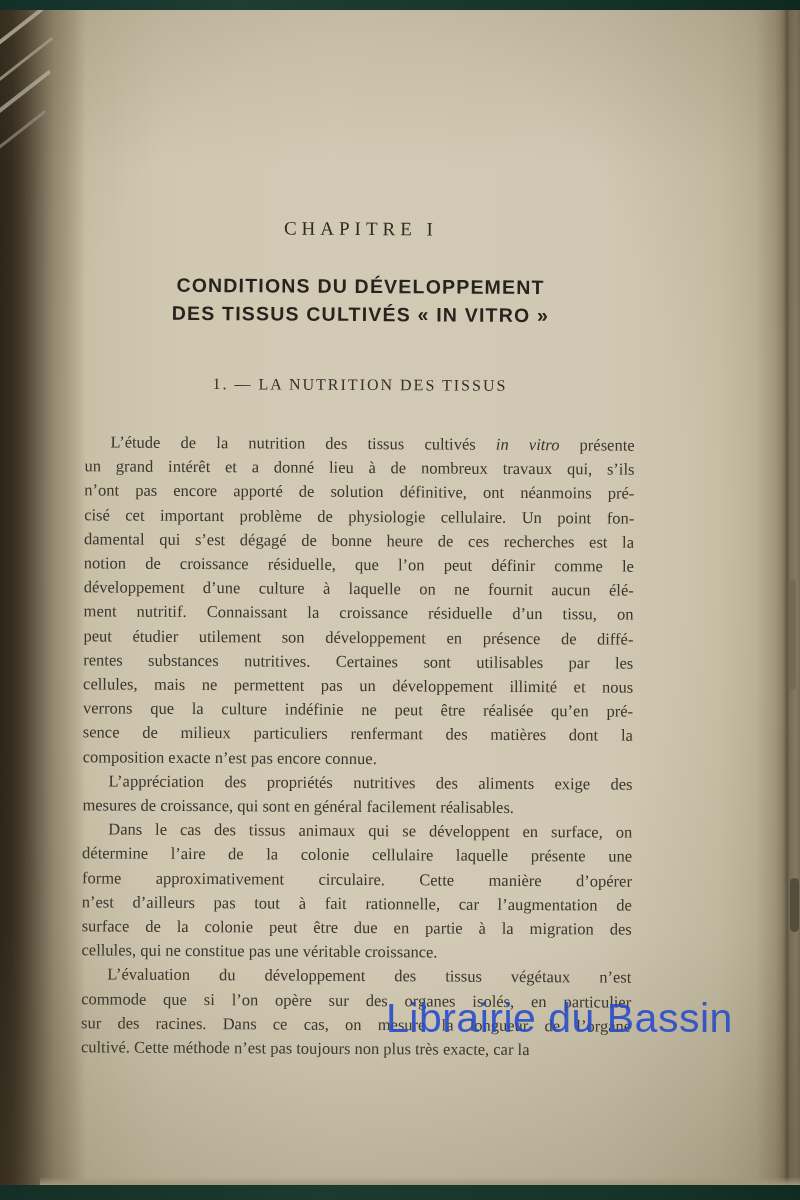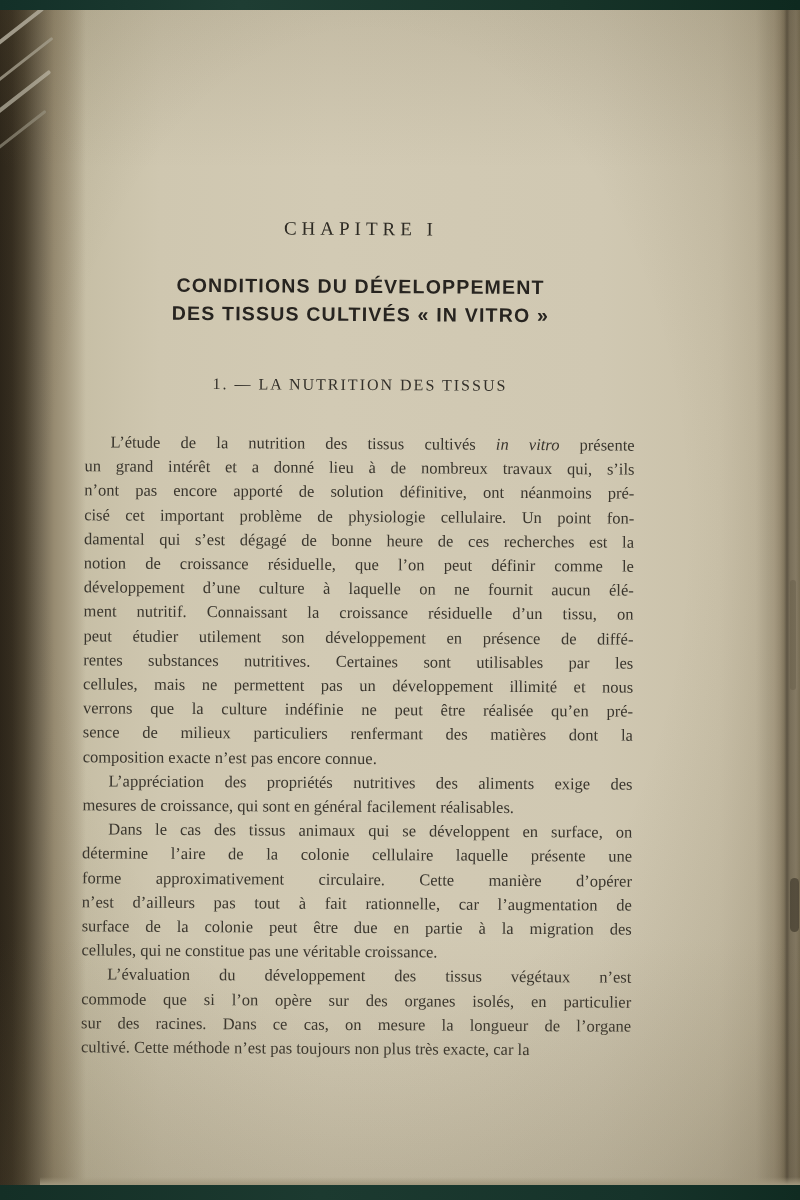--- a/index.html
+++ b/index.html
@@ -167,13 +167,14 @@
       </div>
     </div>
   </div>
 
   <div class="page-shade"></div>
   <div class="vignette"></div>
   <div class="page-bottom-edge"></div>
   <div class="edge-top"></div>
   <div class="edge-bottom"></div>
 
+  <div class="watermark">Librairie du Bassin</div>
 </div>
 
 </body></html>

